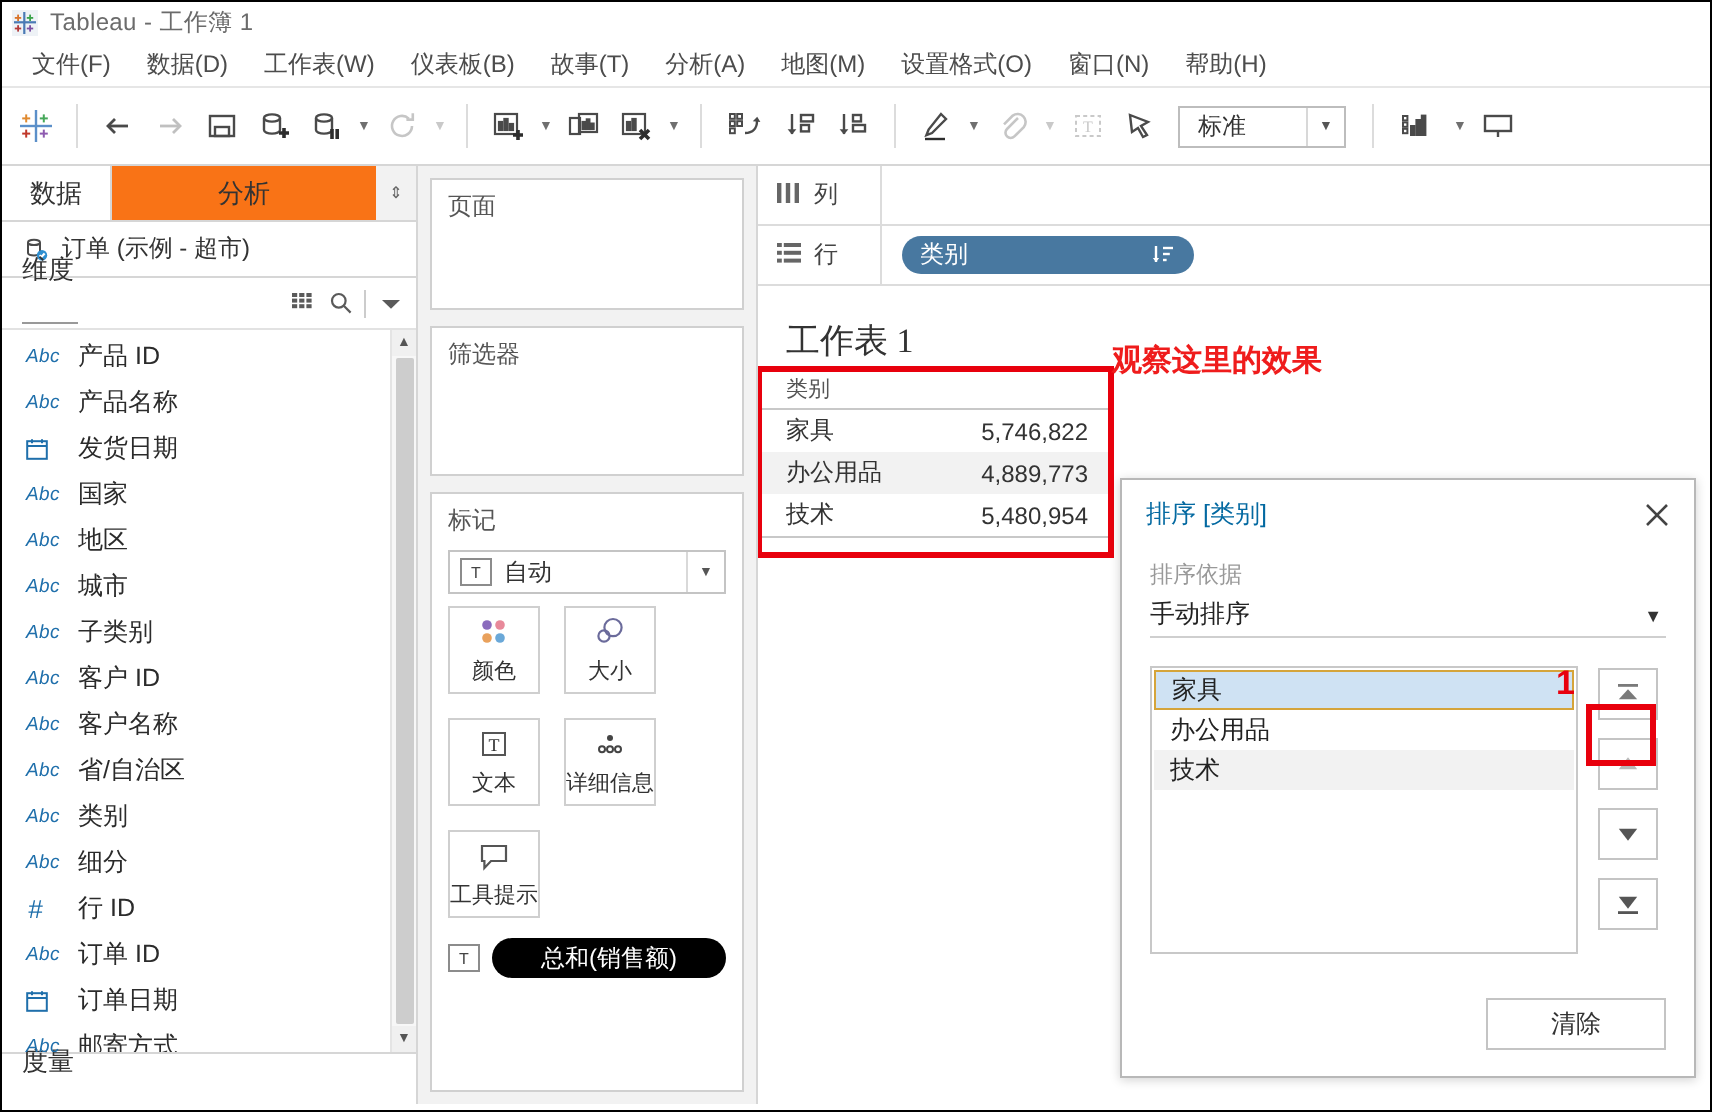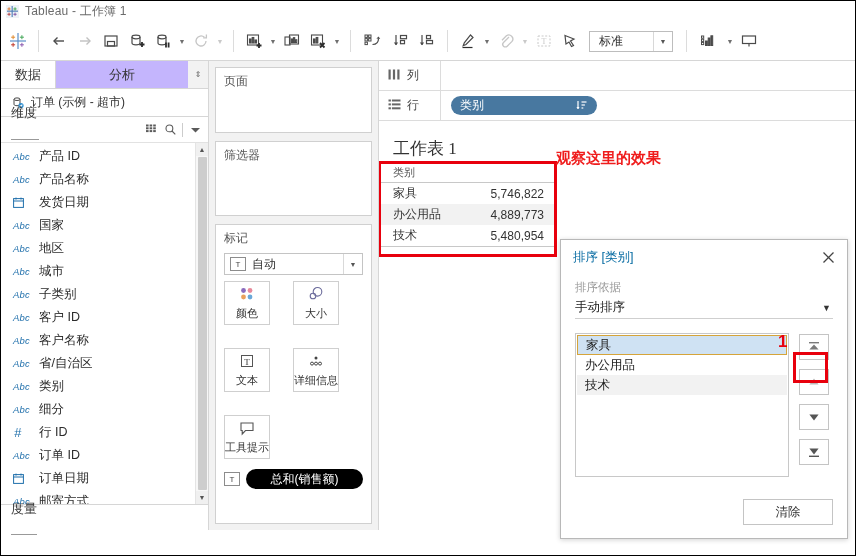--- a/index.html
+++ b/index.html
@@ -132,21 +132,21 @@
     color: #333;
     padding: 0 14px;
     cursor: default;
   }
   .pane-tab.active {
     background: #fff;
     border-right: 1px solid #d6d6d6;
     font-weight: normal;
   }
   .pane-tab.inactive {
-    background: #c4b5fd;
+    background: #f97316;
     flex: 1;
   }
   .pane-tab-arrows {
     width: 20px;
     display: flex; align-items: center; justify-content: center;
     font-size: 8px; color: #666;
     background: #f2f2f2;
   }
   .ds-row {
     height: 28px;
@@ -285,21 +285,21 @@
   }
   .marktype .mlbl { flex:1; font-size:12px; color:#333; }
   .marktype .marrow {
     width: 19px; height: 20px;
     border-left: 1px solid #d9d9d9;
     display:flex;align-items:center;justify-content:center;
     font-size:7px;color:#555;
   }
   .markgrid {
     display: flex; flex-wrap: wrap;
-    gap: 23px;
+    gap: 12px;
     padding: 0 8px;
   }
   .markbtn {
     width: 46px; height: 44px;
     border: 1px solid #cfcfcf;
     background: #fff;
     display: flex; flex-direction: column;
     align-items: center; justify-content: center;
     gap: 3px;
     cursor: default;
@@ -534,20 +534,32 @@
         <rect x="7.4" y="3.5" width="3.2" height="0.9" fill="#3aa34a"></rect>
         <rect x="2.6" y="7.6" width="0.9" height="3.2" fill="#b33b3b"></rect>
         <rect x="1.4" y="8.8" width="3.2" height="0.9" fill="#b33b3b"></rect>
         <rect x="8.6" y="7.6" width="0.9" height="3.2" fill="#7a4fa3"></rect>
         <rect x="7.4" y="8.8" width="3.2" height="0.9" fill="#7a4fa3"></rect>
       </svg>
     </span>
     <span class="title-text">Tableau - 工作簿 1</span>
   </div>
 
+  <div class="menubar">
+    <div class="menu-item">文件(F)</div>
+    <div class="menu-item">数据(D)</div>
+    <div class="menu-item">工作表(W)</div>
+    <div class="menu-item">仪表板(B)</div>
+    <div class="menu-item">故事(T)</div>
+    <div class="menu-item">分析(A)</div>
+    <div class="menu-item">地图(M)</div>
+    <div class="menu-item">设置格式(O)</div>
+    <div class="menu-item">窗口(N)</div>
+    <div class="menu-item">帮助(H)</div>
+  </div>
 
   <div class="toolbar">
     <div class="tb-btn">
       <svg width="20" height="20" viewBox="0 0 20 20">
         <g stroke="none">
           <rect x="9.4" y="2" width="1.2" height="16" fill="#5b8fc9"></rect>
           <rect x="2" y="9.4" width="16" height="1.2" fill="#5b8fc9"></rect>
           <rect x="4.6" y="4.2" width="1" height="4" fill="#e08a30"></rect>
           <rect x="3.1" y="5.7" width="4" height="1" fill="#e08a30"></rect>
           <rect x="13.4" y="4.2" width="1" height="4" fill="#46a85a"></rect>

